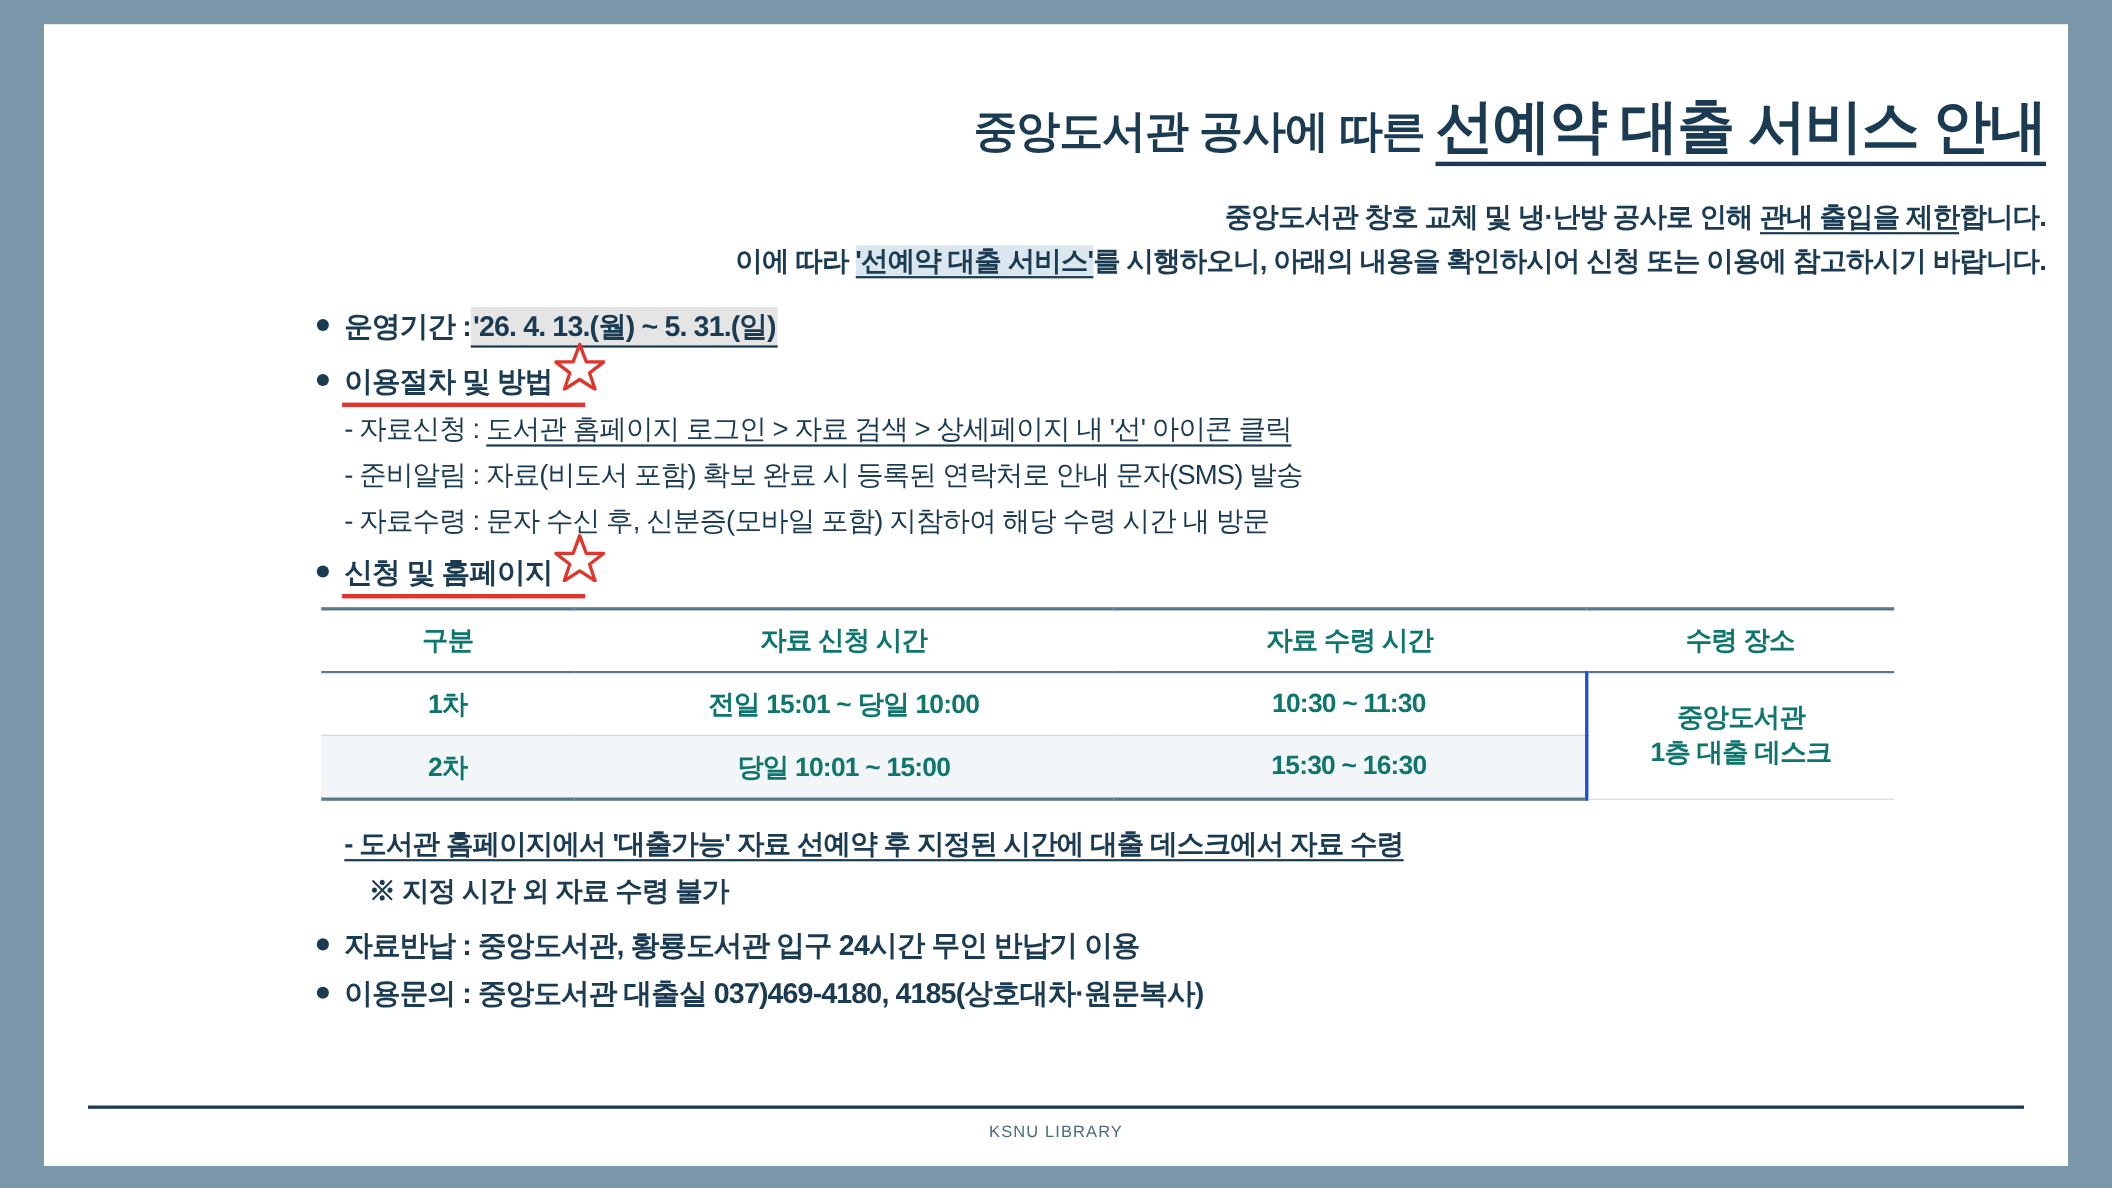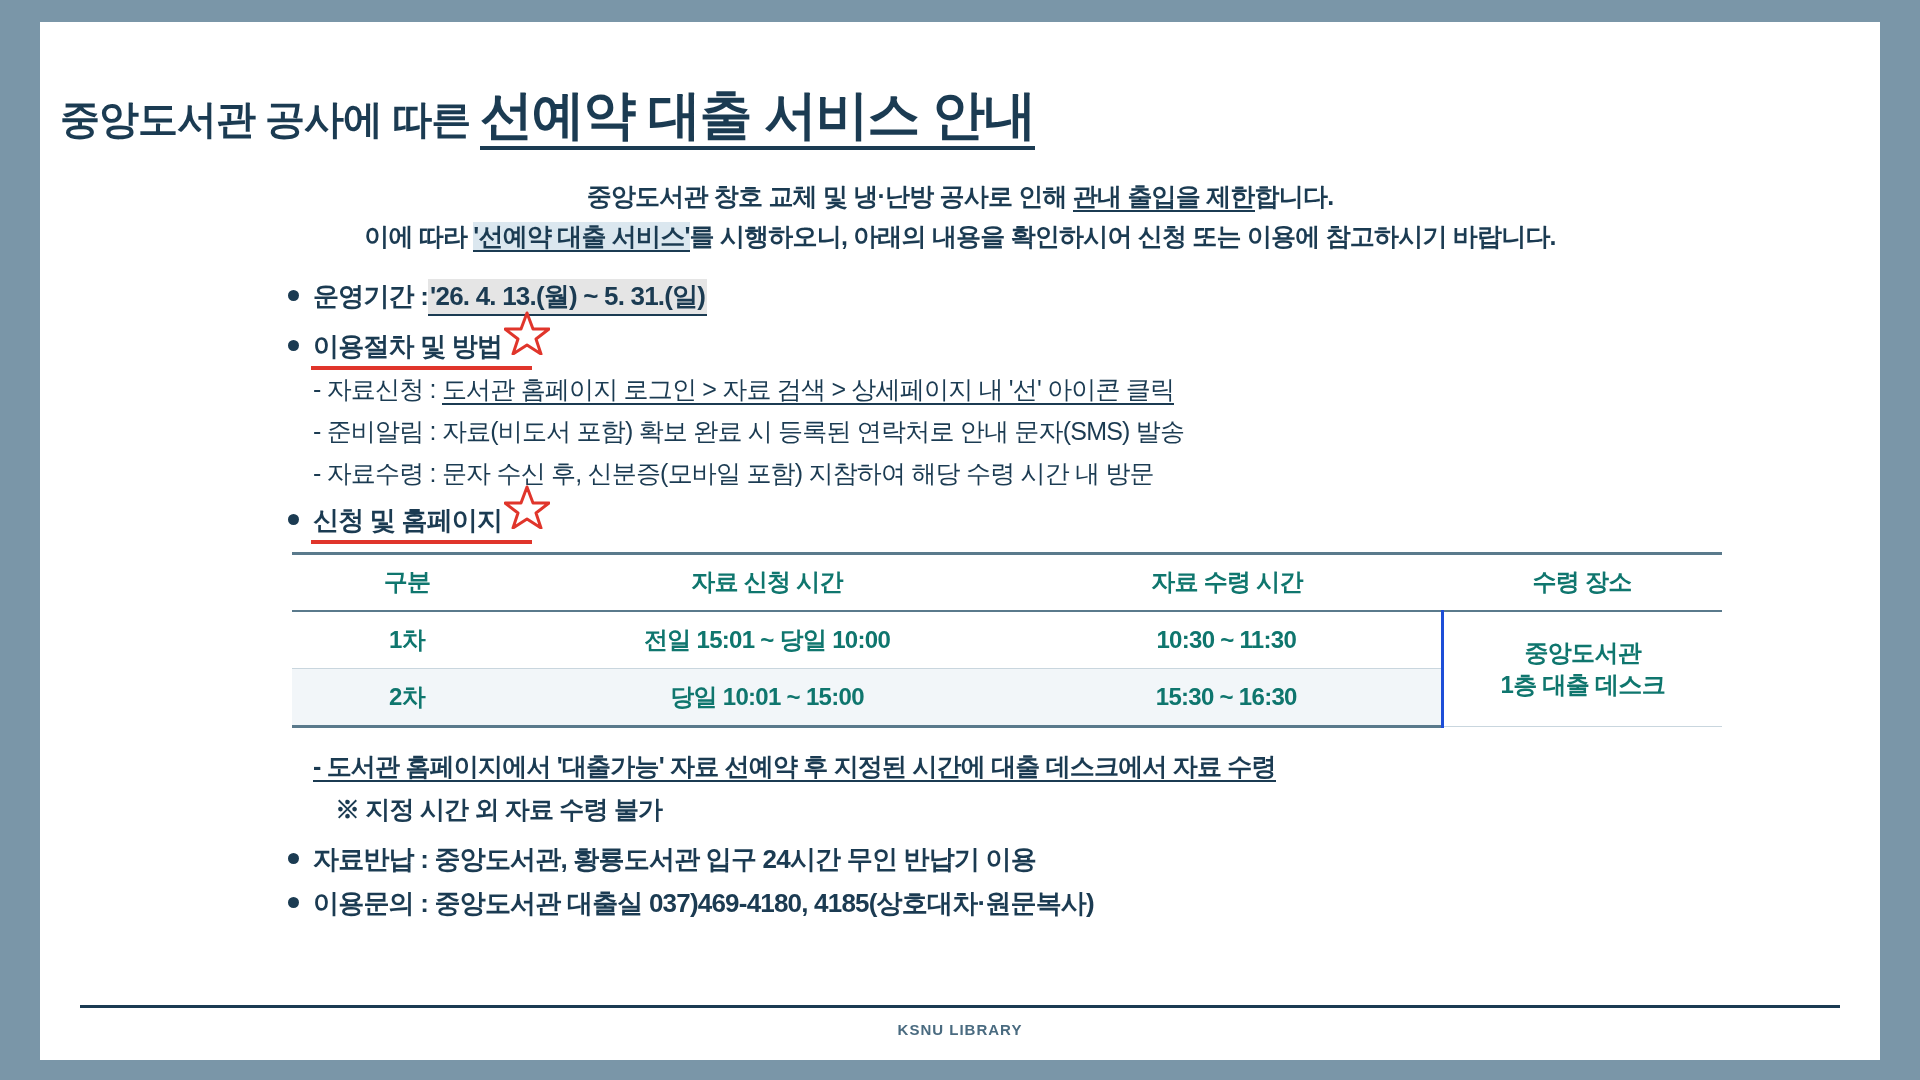--- a/index.html
+++ b/index.html
@@ -25,21 +25,21 @@
   .inner {
     position: absolute;
     left: 20px;
     top: 14px;
     right: 20px;
     bottom: 10px;
   }
 
   
   .title-row {
-    text-align: left;
+    text-align: right;
     margin-top: 44px;
     white-space: nowrap;
     color: #1b3b52;
   }
   .title-small {
     font-size: 40px;
     font-weight: bold;
     letter-spacing: -1px;
     vertical-align: baseline;
   }
@@ -47,21 +47,21 @@
     font-size: 53px;
     font-weight: bold;
     letter-spacing: -1.5px;
     border-bottom: 4px solid #1b3b52;
     padding-bottom: 2px;
     vertical-align: baseline;
   }
 
   
   .lead {
-    text-align: center;
+    text-align: right;
     color: #1b3b52;
     font-size: 25px;
     font-weight: bold;
     margin-top: 28px;
     letter-spacing: -0.8px;
     white-space: nowrap;
   }
   .lead.second {
     margin-top: 7px;
   }
@@ -211,21 +211,21 @@
     height: 3px;
     background: #1b3b52;
   }
   .footer-text {
     position: absolute;
     left: 0;
     right: 0;
     bottom: 12px;
     text-align: center;
     font-size: 15px;
-    font-weight: bold;
+    font-weight: normal;
     letter-spacing: 1px;
     color: #4a6b80;
   }
 </style>
 </head>
 <body>
 
 <div class="poster">
   <div class="inner">
 

